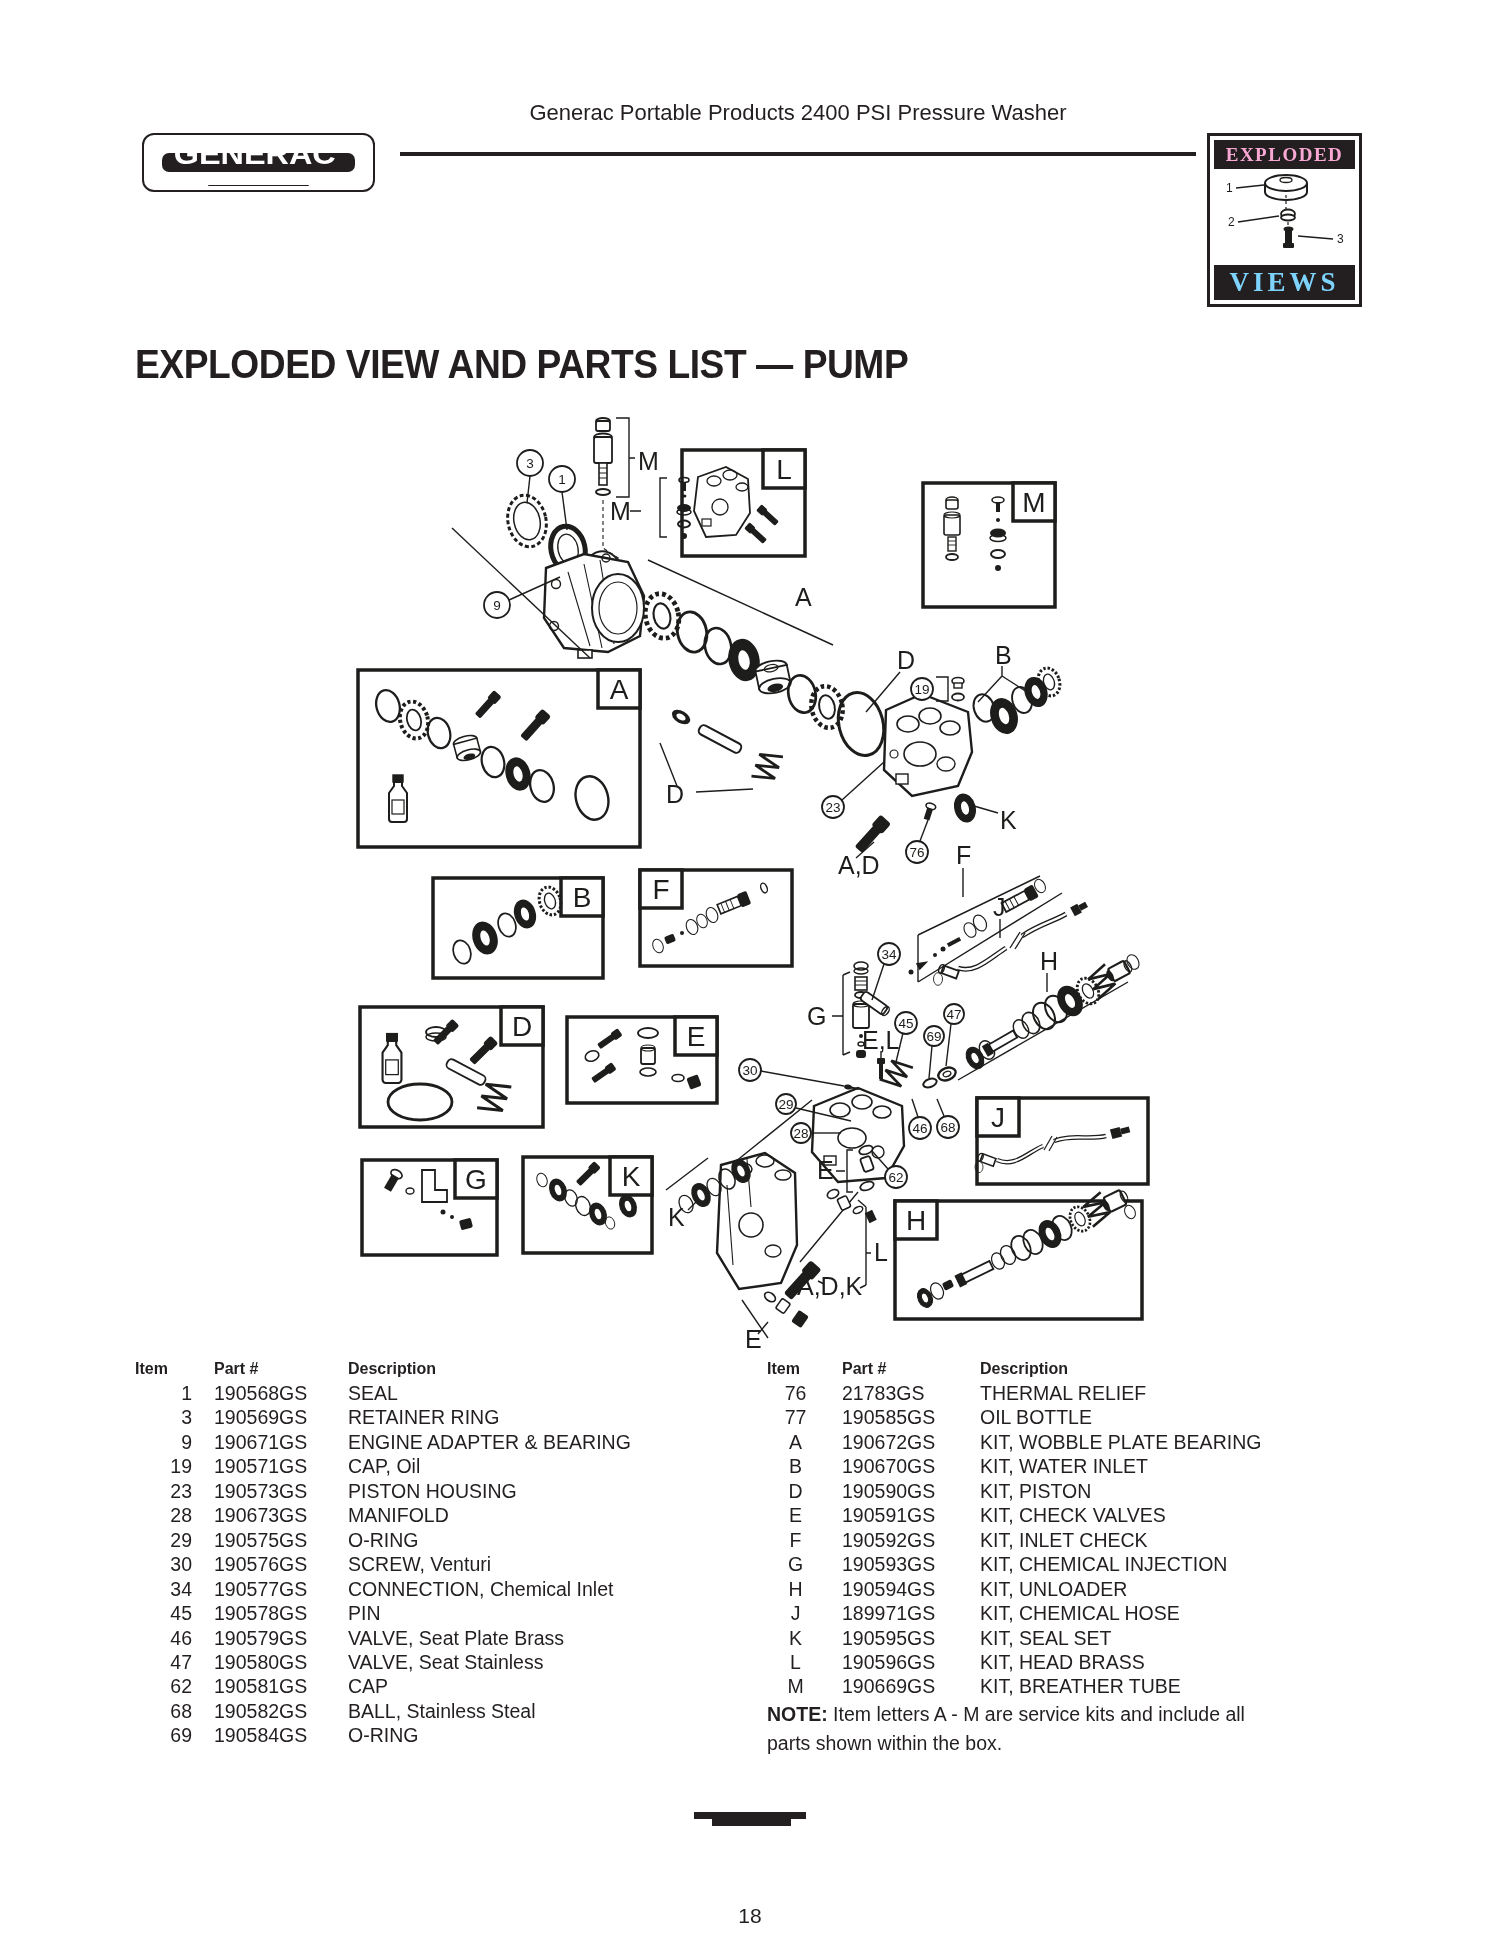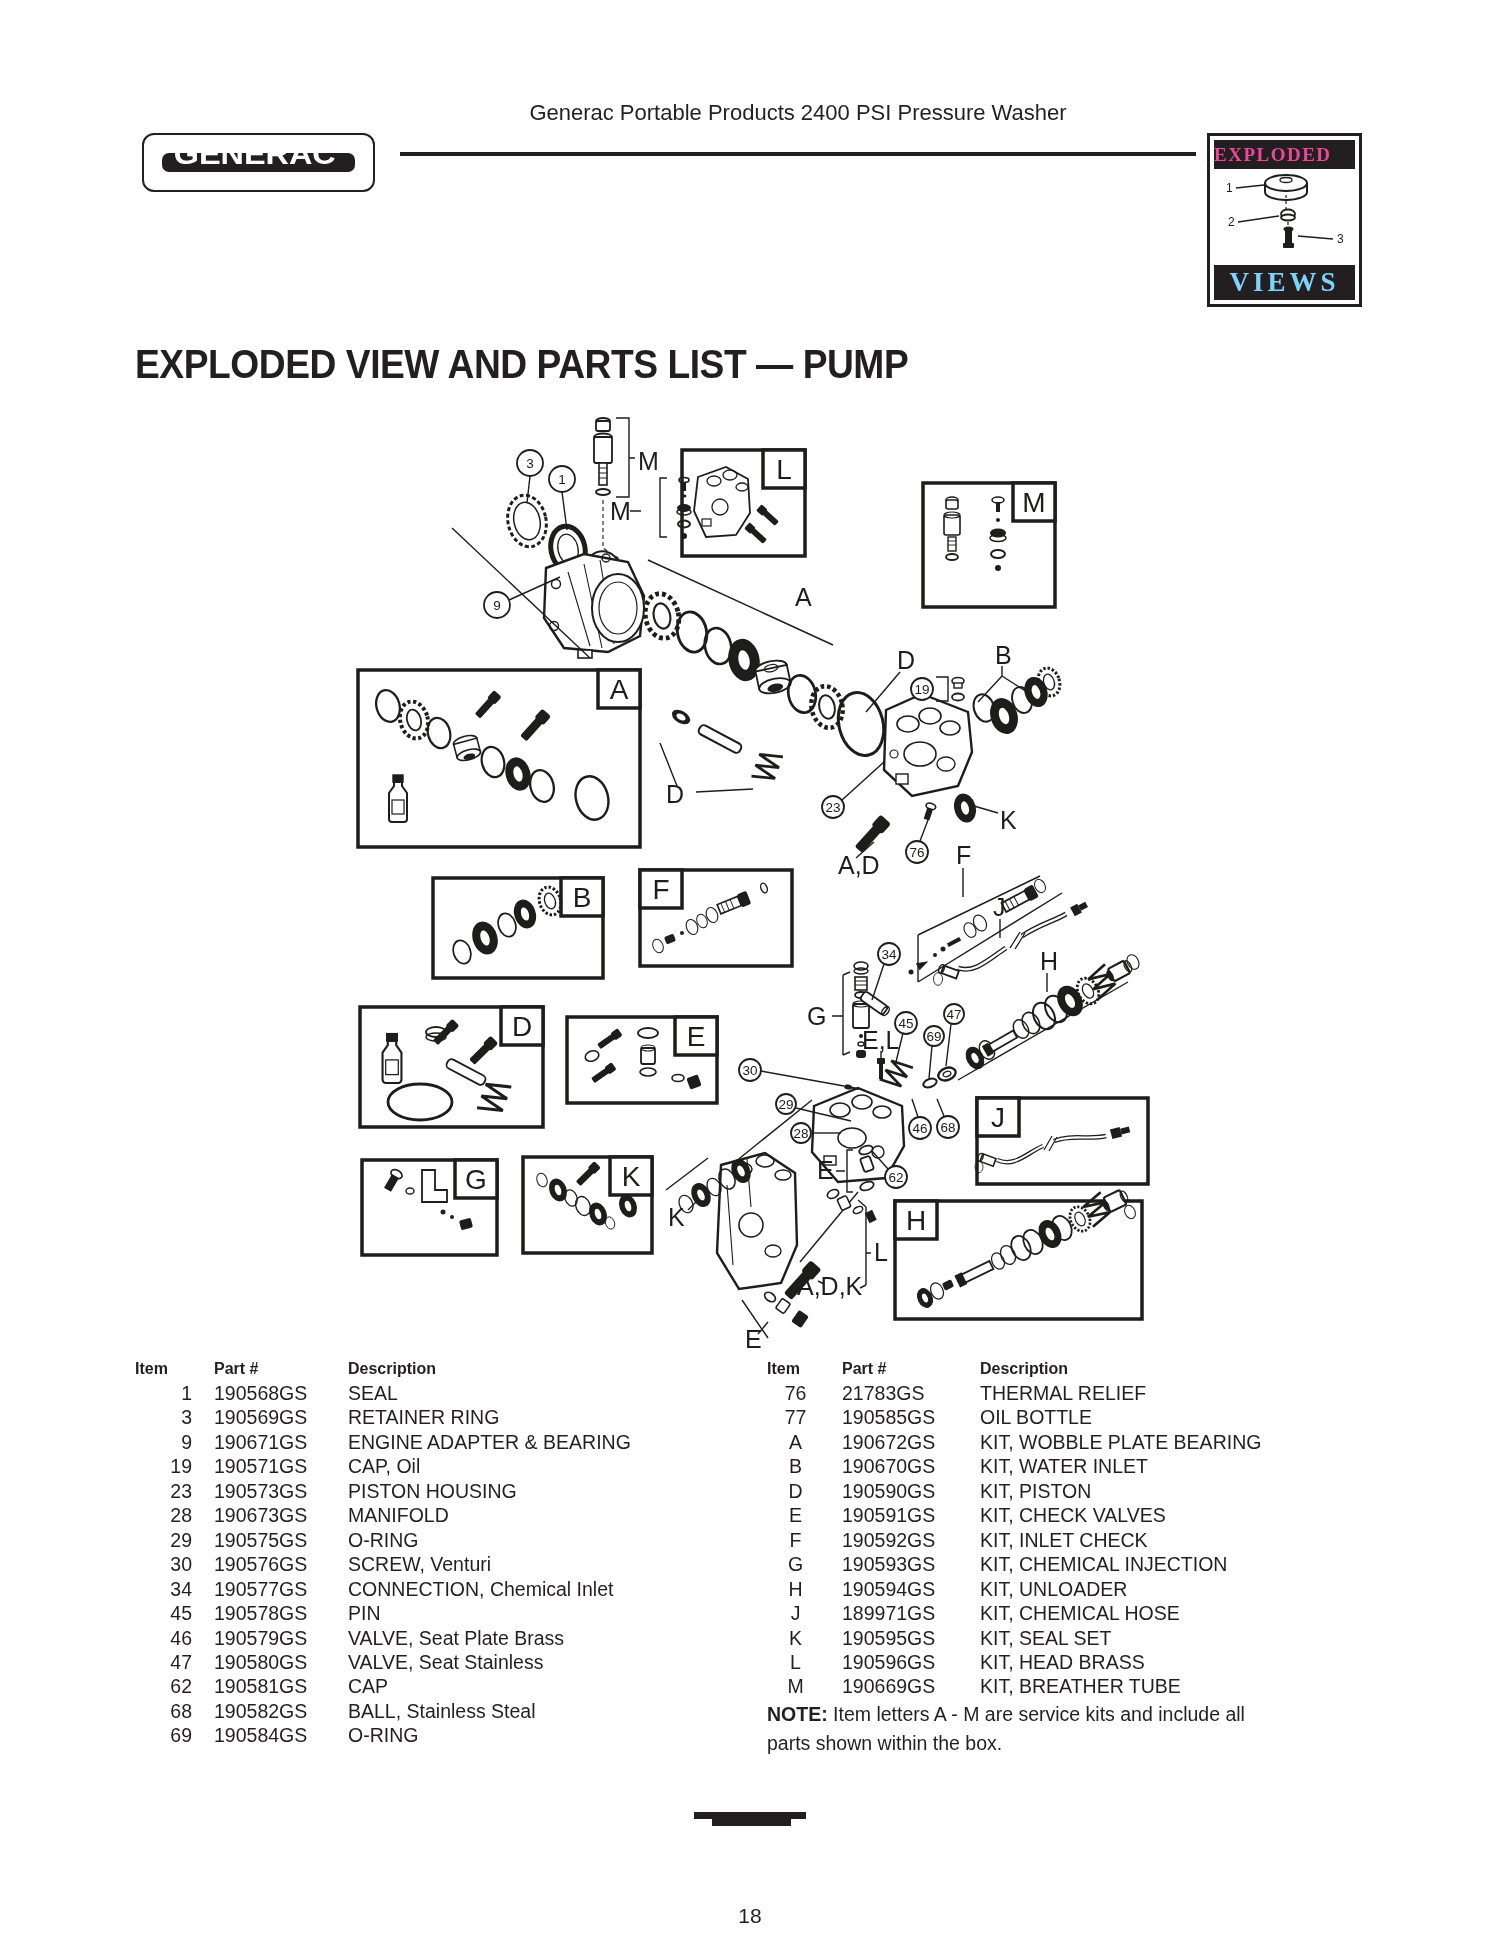--- a/index.html
+++ b/index.html
@@ -1,31 +1,31 @@
 <!DOCTYPE html>
 <html><head>
 <meta charset="utf-8">
 <style>
   html,body{margin:0;padding:0;background:#e8e8e8;}
   .page{position:relative;width:1505px;height:1948px;background:#ffffff;margin:0 auto;
         font-family:"Liberation Sans",sans-serif;color:#231f20;overflow:hidden;}
   
   .logo{position:absolute;left:142px;top:133px;width:233px;height:59px;border:2.5px solid #231f20;
-        border-radius:12px;background:#fff;padding:18px;box-sizing:border-box;}
+        border-radius:12px;background:#fff;padding:18px;box-sizing:border-box;text-decoration:underline;}
   .logo-inner{width:100%;height:100%;background:#231f20;border-radius:7px;display:flex;
         flex-direction:column;align-items:center;justify-content:center;color:#fff;}
   .logo-brand{font-weight:bold;font-size:30px;line-height:27px;letter-spacing:0;transform:scaleX(1.08);white-space:nowrap;}
   .logo-brand .reg{font-size:10px;position:relative;top:-12px;left:1px;font-weight:bold;}
   .logo-tagline{font-family:"Liberation Serif",serif;font-weight:bold;font-size:13px;line-height:13px;margin-top:-1px;}
   .doc-title{position:absolute;left:400px;top:100px;width:796px;text-align:center;font-size:22px;}
   .header-rule{position:absolute;left:400px;top:152px;width:796px;height:4px;background:#231f20;}
   .badge{position:absolute;left:1207px;top:133px;width:155px;height:174px;border:3px solid #231f20;
         box-sizing:border-box;padding:4px 4px;display:flex;flex-direction:column;background:#fff;}
-  .badge-top{background:#231f20;color:#ec4899;font-family:"Liberation Serif",serif;font-weight:bold;
-        font-size:19px;line-height:29px;height:29px;letter-spacing:1.5px;}
+  .badge-top{background:#231f20;color:#f9a8d4;font-family:"Liberation Serif",serif;font-weight:bold;
+        font-size:19px;text-align:center;line-height:29px;height:29px;letter-spacing:1.5px;}
   .badge-mid{flex:1;position:relative;}
   .badge-bottom{background:#231f20;color:#7dd3fc;font-family:"Liberation Serif",serif;font-weight:bold;
         font-size:27px;text-align:center;line-height:35px;height:35px;letter-spacing:4px;}
   .badge-mid svg{position:absolute;left:0;top:0;}
   .badge-mid text{font-family:"Liberation Sans",sans-serif;font-size:12px;fill:#1d1d1b;}
   
   h1.page-title{position:absolute;left:135px;top:342px;margin:0;font-size:40px;font-weight:bold;
         letter-spacing:-0.5px;transform:scaleX(0.93);transform-origin:left;white-space:nowrap;color:#231f20;}
   
   svg.diagram{position:absolute;left:0;top:0;}

